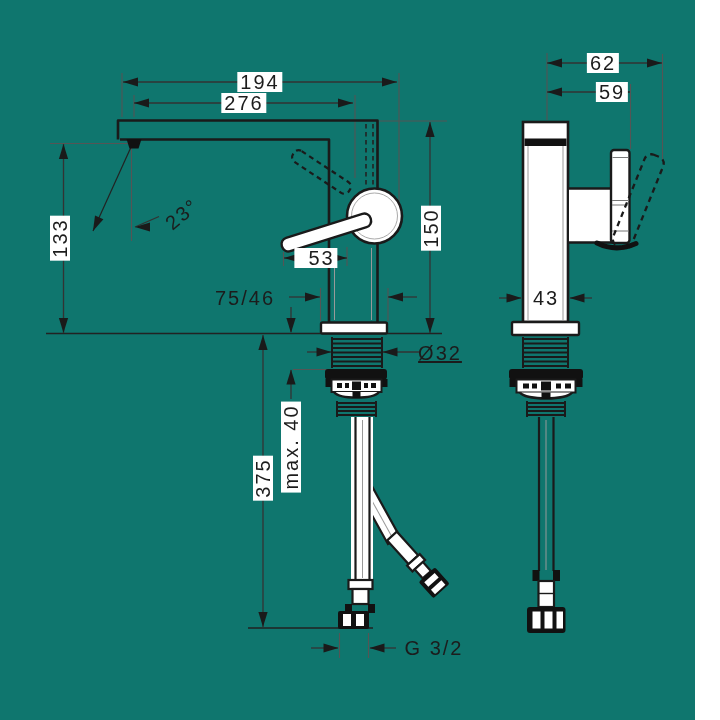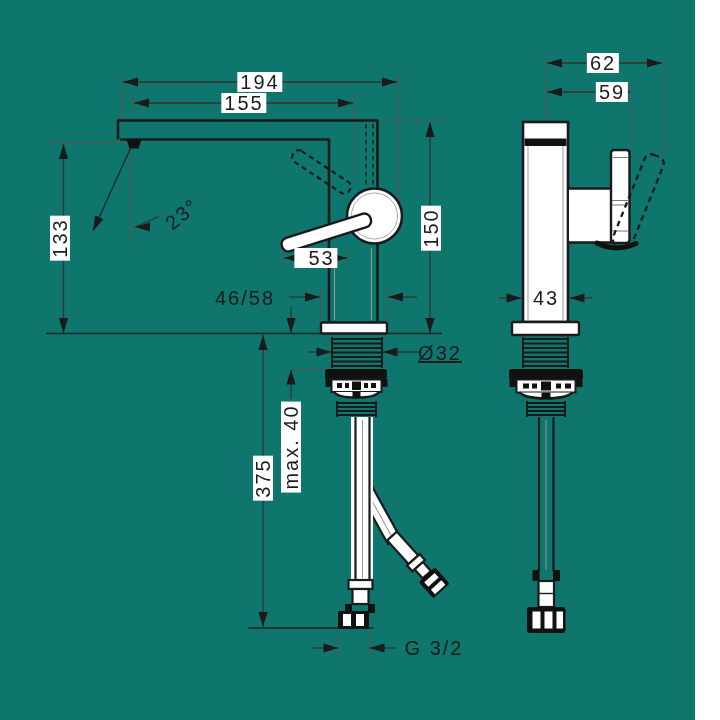--- a/index.html
+++ b/index.html
@@ -220,25 +220,25 @@
         <polygon points="662,63 647,58.4 647,67.6"></polygon>
     <polygon points="547,92 562,87.4 562,96.6"></polygon>
         <polygon points="630,92 615,87.4 615,96.6"></polygon>
     <polygon points="521.5,298 506.5,293.4 506.5,302.6"></polygon>
         <polygon points="569.5,298 584.5,293.4 584.5,302.6"></polygon>
     <polygon points="135,227 150,222.4 150,231.6"></polygon>
   </g>
 </svg>
 
 <div class="lbl" style="left:260px;top:82px;">194</div>
-<div class="lbl" style="left:244px;top:103px;">155</div>
+<div class="lbl" style="left:244px;top:103px;">276</div>
 <div class="lbl v" style="left:60px;top:238px;">133</div>
 <div class="lbl a23" style="left:182px;top:214px;">23°</div>
 <div class="lbl" style="left:316px;top:258px;padding-left:14px;">53</div>
-<div class="lbl nobg" style="left:245px;top:298px;">46/58</div>
+<div class="lbl nobg" style="left:245px;top:298px;">75/46</div>
 <div class="lbl v" style="left:431px;top:228px;">150</div>
 <div class="lbl nobg" style="left:440px;top:353px;text-decoration:underline;">Ø32</div>
 <div class="lbl v" style="left:291px;top:447px;">max. 40</div>
 <div class="lbl v" style="left:263px;top:478px;">375</div>
 <div class="lbl nobg" style="left:434px;top:648px;">G 3/2</div>
 <div class="lbl" style="left:603px;top:63px;">62</div>
 <div class="lbl" style="left:612px;top:92px;">59</div>
 <div class="lbl" style="left:546px;top:298px;">43</div>
 
 </div>

